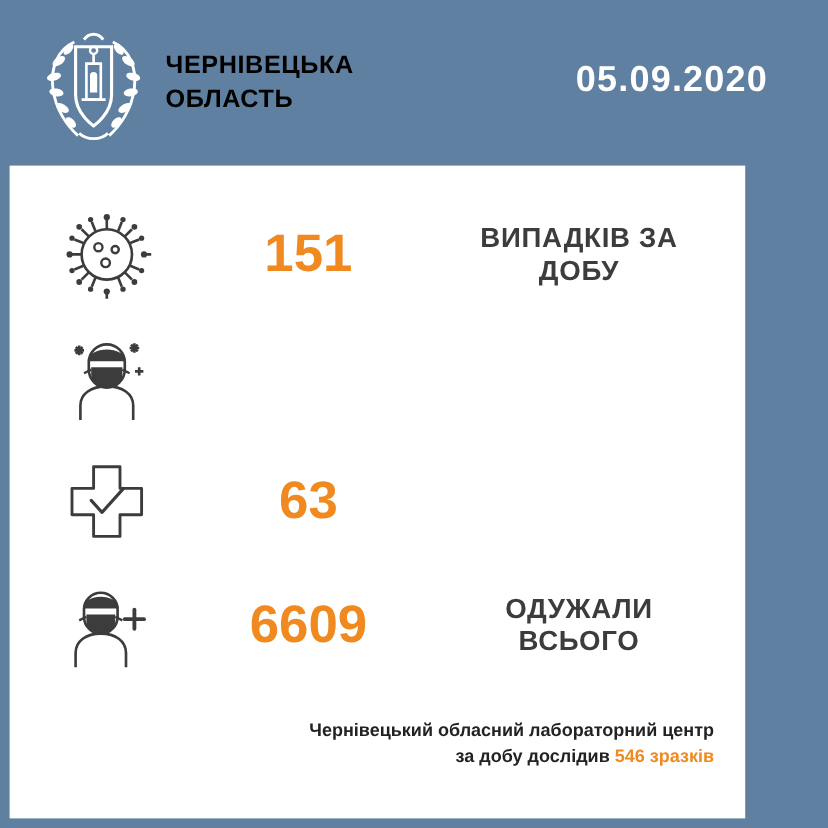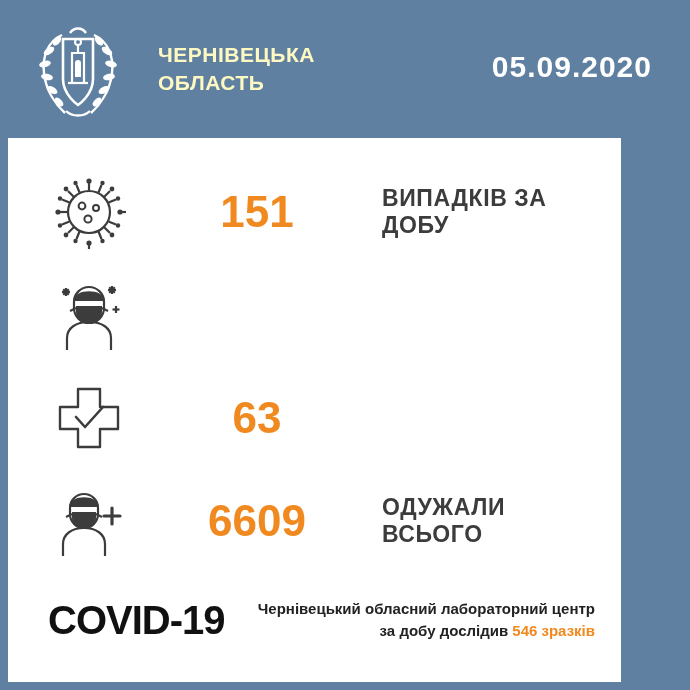--- a/index.html
+++ b/index.html
@@ -30,31 +30,31 @@
     box-sizing: border-box;
   }
   .crest {
     width: 92px;
     height: 104px;
     flex: 0 0 auto;
     position: relative;
     margin-left: 4px;
   }
   .region-name {
-    margin-left: 34px;
-    color: #fef9c3;
+    margin-left: 14px;
+    color: #000000;
     font-size: 21px;
     font-weight: bold;
     line-height: 1.35;
     letter-spacing: 0.5px;
     max-width: 200px;
   }
   .date {
     position: absolute;
-    right: 38px;
+    right: 50px;
     top: 50px;
     color: #ffffff;
     font-size: 30px;
     font-weight: bold;
     letter-spacing: 1px;
   }
   
   .card {
     position: absolute;
     left: 8px;
@@ -87,21 +87,21 @@
     flex: 0 0 250px;
     text-align: center;
     color: #f08a20;
     font-size: 44px;
     font-weight: bold;
     letter-spacing: 0px;
     font-family: "Liberation Sans", sans-serif;
   }
   .stat-label {
     flex: 1 1 auto;
-    text-align: left;
+    text-align: center;
     color: #3c3c3c;
     font-size: 23px;
     font-weight: bold;
     letter-spacing: 0.6px;
     padding-right: 12px;
   }
   
   .footer {
     position: absolute;
     left: 0;
@@ -295,21 +295,20 @@
             <path d="M54 34 h16" stroke="#3c3c3c" stroke-width="3.2" stroke-linecap="round"></path>
           </svg>
         </div>
         <div class="stat-value">6609</div>
         <div class="stat-label">ОДУЖАЛИ ВСЬОГО</div>
       </div>
 
     </div>
 
     <div class="footer">
-      <div class="covid-word">COVID-19</div>
       <div class="lab-note">
         <div>Чернівецький обласний лабораторний центр</div>
         <div>
           <span>за добу дослідив </span><span class="hl">546 зразків</span>
         </div>
       </div>
     </div>
 
   </div>
 </div>

